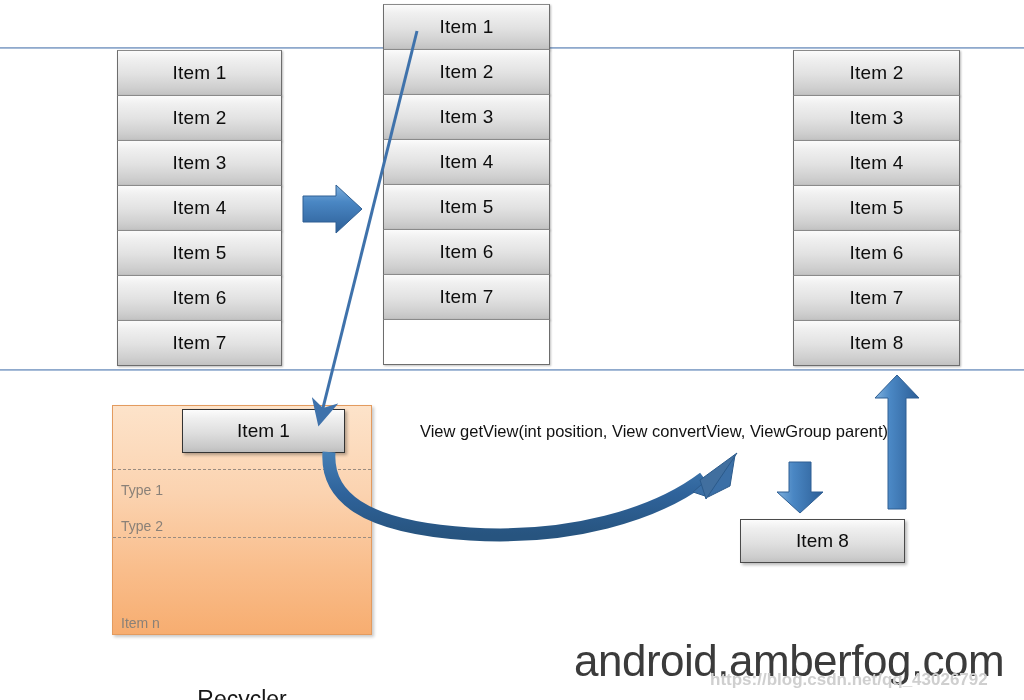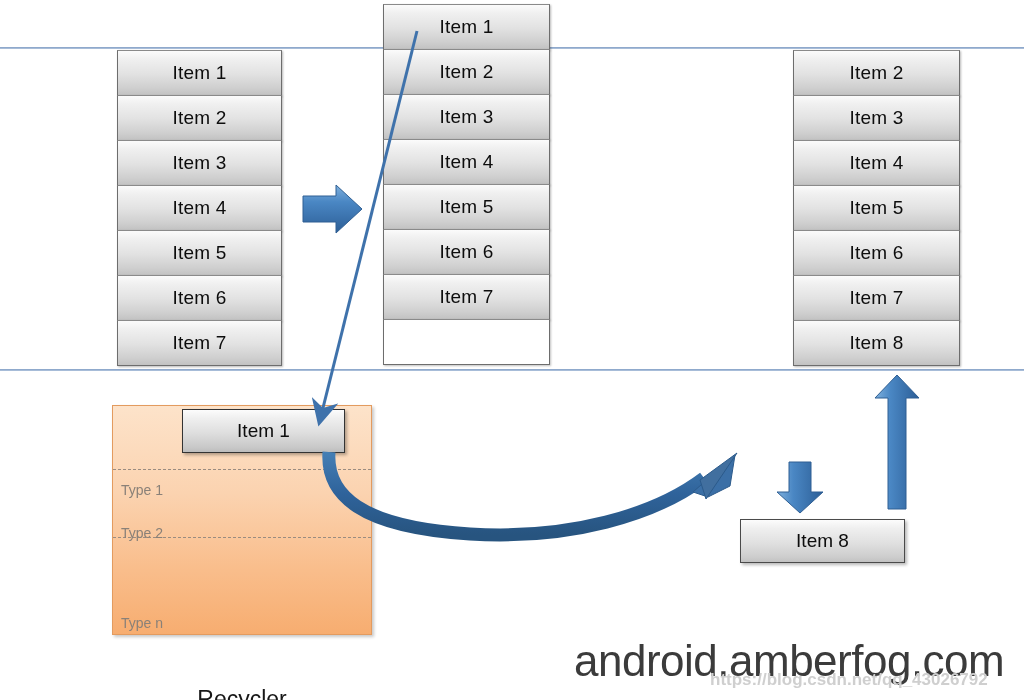--- a/index.html
+++ b/index.html
@@ -82,21 +82,21 @@
   #type-div-1 { top: 63px; }
   #type-div-2 { top: 131px; }
   .type-label {
     position: absolute;
     left: 8px;
     font-size: 14px;
     color: #8a8178;
     white-space: nowrap;
   }
   #type-label-1 { top: 44px; margin-top: 32px; }
-  #type-label-2 { top: 119px; }
+  #type-label-2 { top: 112px; }
   #type-label-n { top: 209px; }
 
   
   #recycled-item {
     position: absolute;
     left: 182px;
     top: 409px;
     width: 163px;
     height: 44px;
     box-sizing: border-box;
@@ -216,29 +216,30 @@
       <div class="list-cell">Item 6</div>
       <div class="list-cell">Item 7</div>
       <div class="list-cell">Item 8</div>
     </div>
 
   <div id="recycler-box">
     <div class="type-divider" id="type-div-1"></div>
     <div class="type-divider" id="type-div-2"></div>
     <div class="type-label" id="type-label-1">Type 1</div>
     <div class="type-label" id="type-label-2">Type 2</div>
-    <div class="type-label" id="type-label-n">Type n</div>
+    <div class="type-label" id="type-label-n">Item n</div>
   </div>
 
   <div id="recycled-item">Item 1</div>
 
   <div id="recycler-caption">Recycler</div>
 
   <div id="item8-box">Item 8</div>
 
+  <div id="getview-label">View getView(int position, View convertView, ViewGroup parent)</div>
 
   <div id="site-watermark">android.amberfog.com</div>
   <div id="blog-watermark">https://blog.csdn.net/qq_43026792</div>
 
   <svg id="arrow-layer" viewBox="0 0 1024 700">
     <defs>
       <linearGradient id="gradBlueH" x1="0" y1="0" x2="0" y2="1">
         <stop offset="0%" stop-color="#7fb0dd"></stop>
         <stop offset="35%" stop-color="#4a87c4"></stop>
         <stop offset="100%" stop-color="#2c5e96"></stop>

